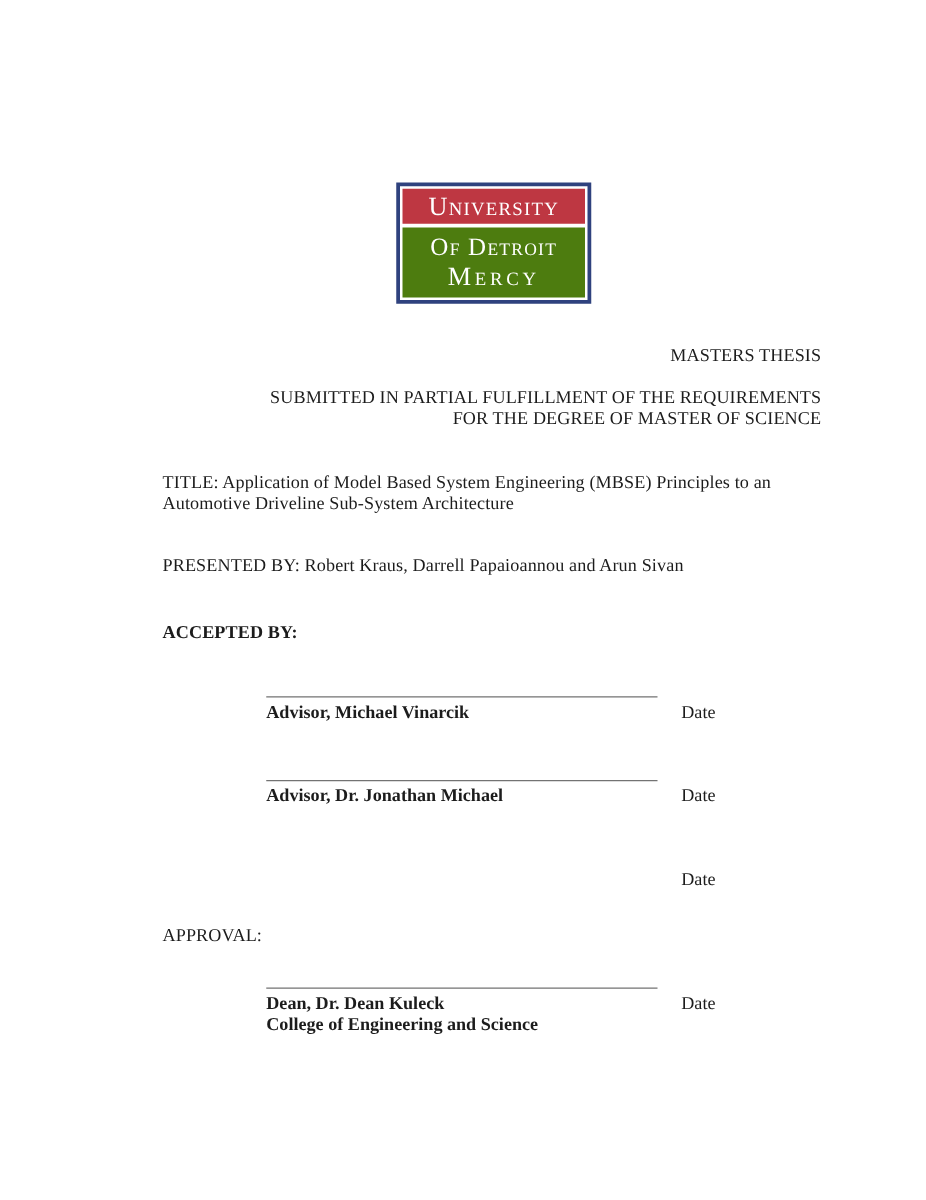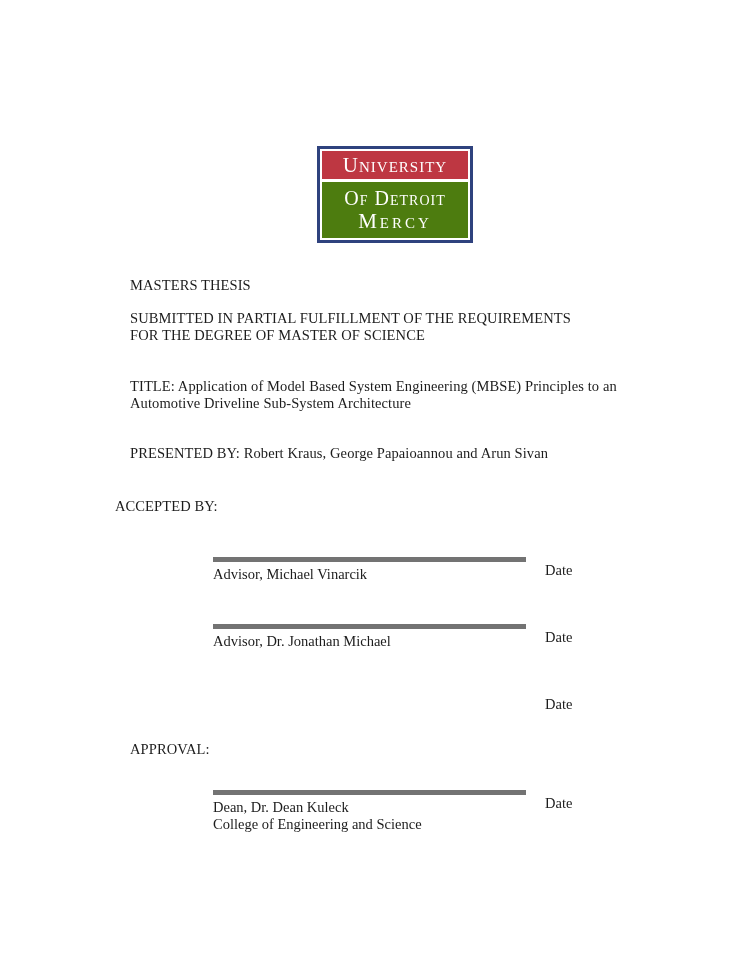--- a/index.html
+++ b/index.html
@@ -67,50 +67,51 @@
   
   .txt {
     position: absolute;
     font-size: 14.5px;
     line-height: 17px;
     letter-spacing: 0.1px;
   }
   .center-block {
     left: 130px;
     width: 527px;
-    text-align: left;
+    text-align: right;
   }
   .masters { top: 277px; }
   .submitted { top: 310px; }
   .title-block {
     left: 130px;
     top: 378px;
     width: 532px;
     text-align: left;
   }
   .presented { left: 130px; top: 445px; }
-  .accepted  { left: 115px; top: 498px; }
+  .accepted  { left: 130px; top: 498px; font-weight: bold; }
   .approval  { left: 130px; top: 741px; }
 
   
   .sig-row {
     position: absolute;
     left: 213px;
     width: 443px;
     font-size: 14.5px;
     line-height: 16.5px;
   }
   .sig-row-1 { top: 557px; }
   .sig-row-2 { top: 624px; }
   .sig-row-3 { top: 691px; }
   .sig-row-4 { top: 790px; }
   .sig-line-area {
     width: 313px;
-    border-top: 5px solid #737373;
+    border-top: 1px solid #737373;
     padding-top: 4px;
+    font-weight: bold;
   }
   .sig-date {
     position: absolute;
     left: 332px;
     top: 5px;
   }
 </style>
 </head>
 <body>
 
@@ -130,21 +131,21 @@
 
   <div class="txt center-block masters">MASTERS THESIS</div>
 
   <div class="txt center-block submitted">
     <div>SUBMITTED IN PARTIAL FULFILLMENT OF THE REQUIREMENTS</div>
     <div>FOR THE DEGREE OF MASTER OF SCIENCE</div>
   </div>
 
   <div class="txt title-block">TITLE: Application of Model Based System Engineering (MBSE) Principles to an Automotive Driveline Sub-System Architecture</div>
 
-  <div class="txt presented">PRESENTED BY: Robert Kraus, George Papaioannou and Arun Sivan</div>
+  <div class="txt presented">PRESENTED BY: Robert Kraus, Darrell Papaioannou and Arun Sivan</div>
 
   <div class="txt accepted">ACCEPTED BY:</div>
 
   <div class="sig-row sig-row-1">
     <div class="sig-line-area">
       <div>Advisor, Michael Vinarcik</div>
       <div></div>
     </div>
     <div class="sig-date">Date</div>
   </div>

